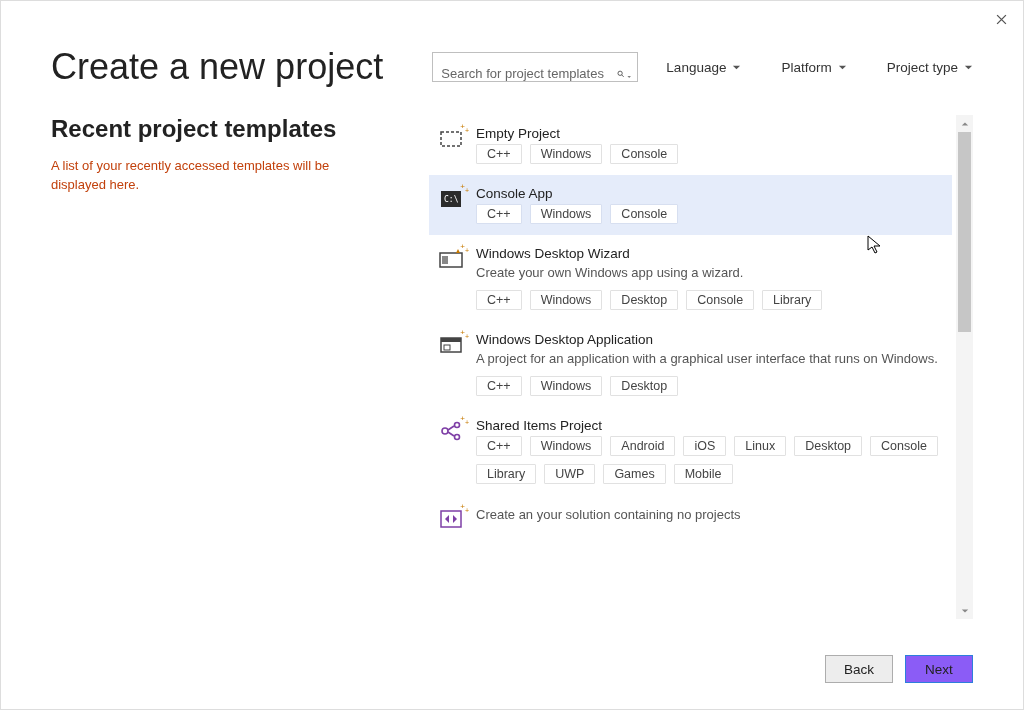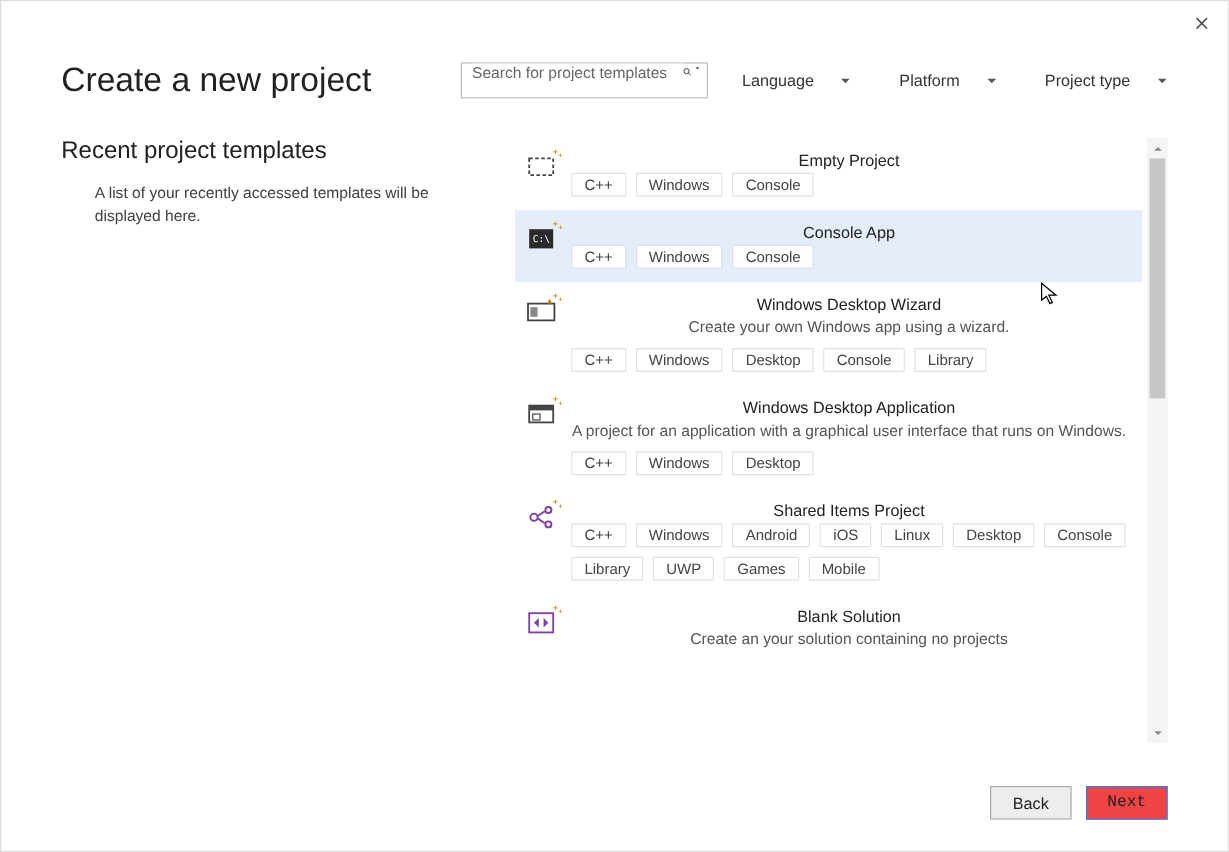--- a/index.html
+++ b/index.html
@@ -1,34 +1,34 @@
 <!DOCTYPE html>
 <html><head>
 <meta charset="utf-8">
 <style>
   * { box-sizing: border-box; margin: 0; padding: 0; }
   html, body { width: 1024px; height: 710px; font-family: "Segoe UI", sans-serif; background: #fff; overflow: hidden; }
   .window { position: relative; width: 1024px; height: 710px; border: 1px solid #ddd; background: #fff; }
   .close-btn { position: absolute; top: 8px; right: 12px; width: 20px; height: 20px; cursor: pointer; display:flex; align-items:center; justify-content:center; }
   .close-btn svg { width: 11px; height: 11px; stroke: #555; stroke-width: 1.2; }
   .header { position: absolute; top: 46px; left: 50px; right: 50px; height: 40px; display: flex; align-items: center; }
-  .title { font-size: 28px; font-weight: 400; color: #222; flex: 0 0 auto; }
-  .search-box { margin-left: auto; width: 206px; height: 30px; border: 1px solid #bfbfbf; display: flex; align-items: flex-start; padding: 0 6px 0 8px; }
+  .title { font-size: 36px; font-weight: 400; color: #222; flex: 0 0 auto; }
+  .search-box { margin-left: auto; width: 206px; height: 30px; border: 1px solid #bfbfbf; display: flex; align-items: flex-end; padding: 0 6px 0 8px; }
   .search-box input { border: none; outline: none; flex: 1; font-size: 13px; color: #333; font-family: inherit; }
   .search-box input::placeholder { color: #666; }
   .search-icon { width: 14px; height: 14px; stroke: #333; stroke-width: 1.6; fill: none; }
   .search-chevron { width: 8px; height: 8px; fill: #555; margin-left: 2px; }
   .filters { display: flex; margin-left: 28px; gap: 40px; }
-  .filter { font-size: 13.5px; color: #333; cursor: pointer; display: flex; align-items: center; gap: 22px; }
+  .filter { font-size: 13.5px; color: #333; cursor: pointer; display: flex; align-items: center; gap: 6px; }
   .filter .caret { width: 9px; height: 9px; fill: #555; }
   .left-panel { position: absolute; top: 114px; left: 50px; width: 320px; }
-  .subheading { font-size: 20px; font-weight: 400; color: #222; margin-bottom: 14px; }
-  .recent-desc { font-size: 13px; color: #404040; line-height: 1.45; max-width: 280px; margin-left: 28px; }
+  .subheading { font-size: 24px; font-weight: 700; color: #222; margin-bottom: 14px; }
+  .recent-desc { font-size: 13px; color: #c2410c; line-height: 1.45; max-width: 280px; }
   .list-wrap { position: absolute; top: 114px; left: 428px; right: 50px; bottom: 90px; display:flex; }
-  .template-list { flex:1; overflow-y: auto; padding-right: 4px; text-align: center; }
+  .template-list { flex:1; overflow-y: auto; padding-right: 4px; }
   .scrollbar { width: 17px; background:#f4f4f4; position:relative; }
   .scroll-arrow { position:absolute; left:0; right:0; height:17px; display:flex; align-items:center; justify-content:center; }
   .scroll-arrow svg { width:8px; height:8px; fill:#888; }
   .scroll-arrow.top { top:0; }
   .scroll-arrow.bottom { bottom:0; }
   .scroll-thumb { position:absolute; left:2px; right:2px; top:17px; height:200px; background:#c6c6c6; }
   .template-item { display:flex; padding: 10px 12px 10px 8px; gap: 12px; cursor:pointer; border: 1px solid transparent; }
   .template-item.selected { background:#e5ecfa; }
   .template-icon { width: 26px; height: 22px; flex: 0 0 26px; position:relative; margin-top:2px; }
   .template-icon svg { width:26px; height:22px; }
@@ -36,21 +36,21 @@
   .sparkle::before { content:"+"; color:#c77a00; font-size:8px; position:absolute; top:-2px; right:3px; }
   .sparkle::after { content:"+"; color:#c77a00; font-size:7px; position:absolute; top:3px; right:-1px; }
   .template-body { flex:1; }
   .template-title { font-size: 13.5px; color:#222; font-weight:400; margin-bottom:3px; }
   .template-desc { font-size: 13px; color:#555; margin-bottom:8px; line-height:1.4; }
   .tags { display:flex; flex-wrap:wrap; gap: 8px; }
   .tag { font-size: 12.5px; color:#444; background:#fff; border:1px solid #e1e1e1; padding: 2px 10px; border-radius:1px; }
   .template-item.selected .tag { border-color:#d7dff0; }
   .footer { position:absolute; bottom:26px; right:50px; display:flex; gap:12px; }
   .btn { width: 68px; height: 28px; font-size: 13.5px; border:1px solid #adadad; background:#ededed; color:#222; cursor:pointer; font-family:inherit; }
-  .btn.primary { background:#ef4444; border:1px solid #2d7fdb; color:#222;font-family:Liberation Mono, monospace; }
+  .btn.primary { background:#8b5cf6; border:1px solid #2d7fdb; color:#222; }
   .cursor { position:absolute; top:234px; left:866px; width:16px; height:20px; pointer-events:none; }
 </style>
 </head>
 <body>
 
 <div class="window">
 
   <div class="close-btn">
     <svg viewBox="0 0 10 10">
         <path d="M1 1 L9 9 M9 1 L1 9"></path>
@@ -200,21 +200,20 @@
         </div>
         <div class="template-item">
     <div class="template-icon">
       <svg viewBox="0 0 24 22">
               <rect x="2" y="3" width="20" height="16" fill="#fff" stroke="#7e3fa6" stroke-width="1.5"></rect>
               <path d="M6 11 L10 7 L10 15 z M18 11 L14 7 L14 15 z" fill="#7e3fa6"></path>
             </svg>
       <span class="sparkle"></span>
     </div>
     <div class="template-body">
-      <div class="template-title">Blank Solution</div>
       <div class="template-desc">Create an your solution containing no projects</div>
 
     </div>
         </div>
       </div>
     <div class="scrollbar">
       <div class="scroll-arrow top">
           <svg viewBox="0 0 10 10">
             <path d="M1 7 L5 3 L9 7 z"></path>
           </svg>

